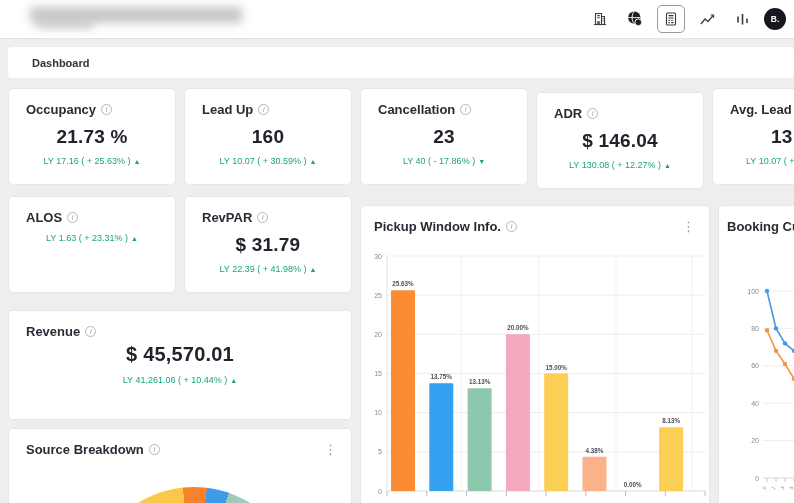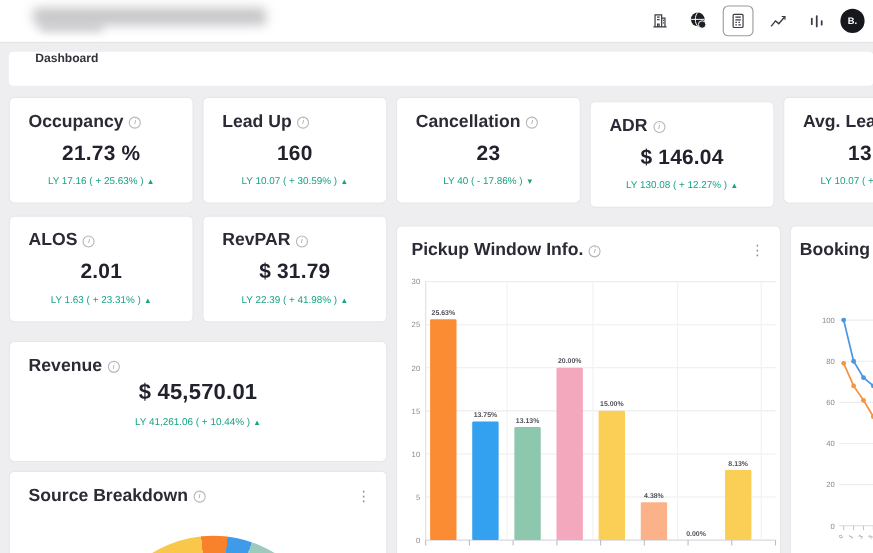--- a/index.html
+++ b/index.html
@@ -15,28 +15,28 @@
               border-radius:3px;filter:blur(4px);opacity:.45;}
   .header-actions{position:absolute;right:8px;top:0;height:38px;display:flex;align-items:center;gap:9px;}
   .hicon{width:26px;height:26px;display:flex;align-items:center;justify-content:center;
          background:none;border:none;padding:0;cursor:pointer;}
   .hicon.selected{border:1px solid #9a9aa0;border-radius:5px;width:28px;height:28px;background:#fff;}
   .avatar{width:22px;height:22px;border-radius:50%;background:#17181d;color:#fff;font-size:8.5px;
           font-weight:bold;display:flex;align-items:center;justify-content:center;cursor:pointer;}
 
   
   .breadcrumb-bar{position:absolute;left:8px;top:47px;width:786px;height:31px;background:#fff;
-                  border-radius:4px;display:flex;align-items:flex-start;padding-left:24px;
+                  border-radius:4px;display:flex;align-items:center;padding-left:24px;
                   box-sizing:border-box;font-size:11px;font-weight:bold;color:#32323c;}
 
   
   .card{position:absolute;background:#fff;border:1px solid #e7e7ea;border-radius:5px;
         box-sizing:border-box;overflow:hidden;}
   .card-title-row{display:flex;align-items:center;gap:5px;padding:13px 14px 0 17px;}
-  .card-title{font-size:16px;font-weight:bold;color:#2b2b36;white-space:nowrap;}
+  .card-title{font-size:13px;font-weight:bold;color:#2b2b36;white-space:nowrap;}
   .info-icon{width:11px;height:11px;border:1px solid #b5b5bb;border-radius:50%;color:#9a9aa2;
              font-size:7px;line-height:9px;text-align:center;box-sizing:border-box;flex:none;
              font-style:italic;cursor:pointer;}
   .kebab{margin-left:auto;color:#8b8b93;font-size:13px;line-height:12px;cursor:pointer;}
 
   .kpi-value{text-align:center;font-size:19px;font-weight:bold;color:#22222d;margin-top:9px;
              letter-spacing:.2px;white-space:nowrap;}
   .kpi-ly{text-align:center;font-size:9px;color:#18a383;margin-top:8px;white-space:nowrap;}
   .kpi-ly .arrow{font-size:7px;margin-left:3px;}
   .kpi--wide .kpi-value{margin-top:4px;font-size:20px;}
@@ -145,21 +145,20 @@
     </div>
     <div class="kpi-value">13</div>
     <div class="kpi-ly"><span>LY 10.07  ( +</span></div>
   </div>
 
   <div class="card" style="left:8px;top:196px;width:168px;height:97px;">
     <div class="card-title-row">
       <span class="card-title">ALOS</span>
       <span class="info-icon">i</span>
     </div>
-    <div class="kpi-value">2.01</div>
     <div class="kpi-ly"><span>LY 1.63  ( + 23.31% )</span><span class="arrow">▲</span></div>
   </div>
 
   <div class="card" style="left:184px;top:196px;width:168px;height:97px;">
     <div class="card-title-row">
       <span class="card-title">RevPAR</span>
       <span class="info-icon">i</span>
     </div>
     <div class="kpi-value">$ 31.79</div>
     <div class="kpi-ly"><span>LY 22.39  ( + 41.98% )</span><span class="arrow">▲</span></div>

